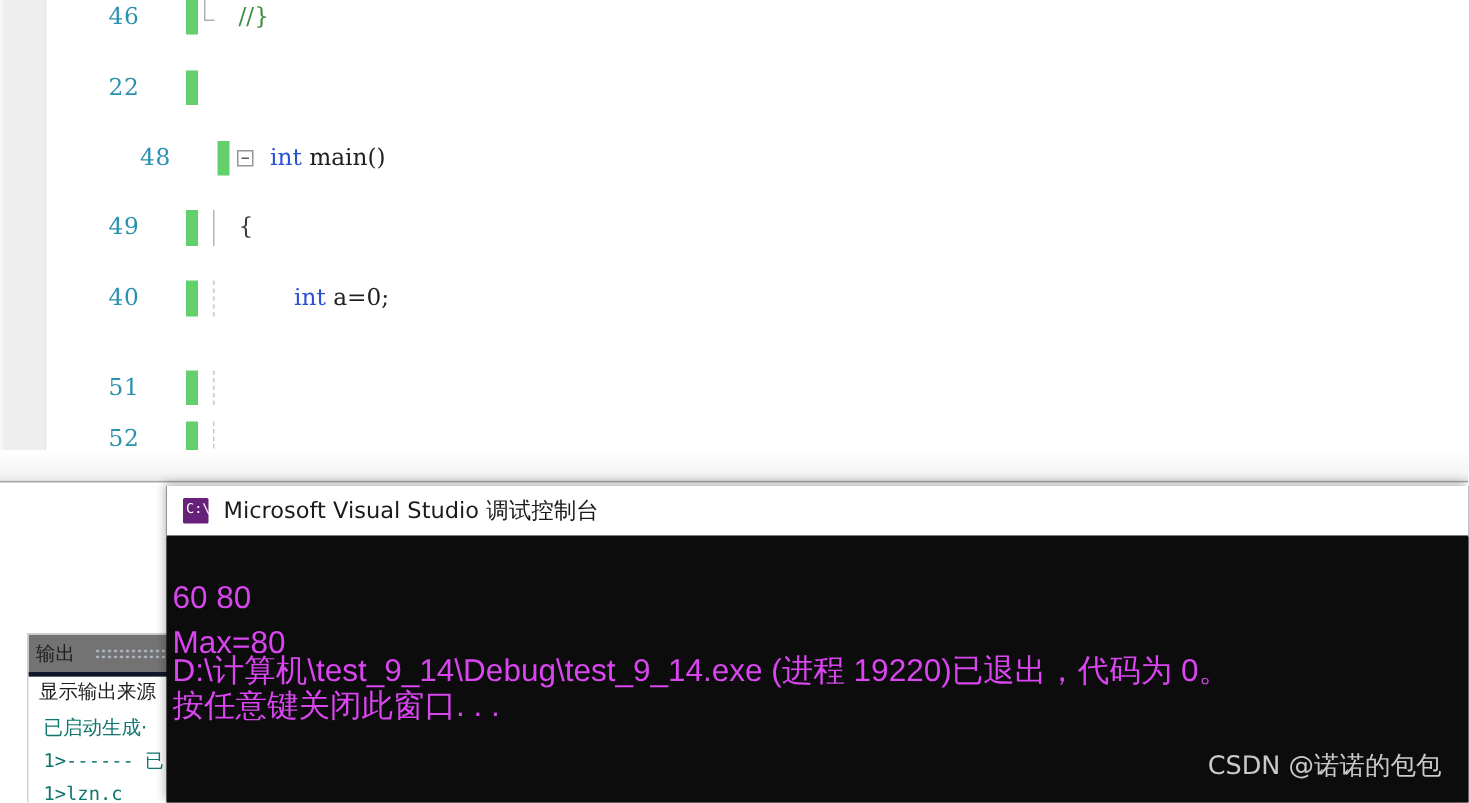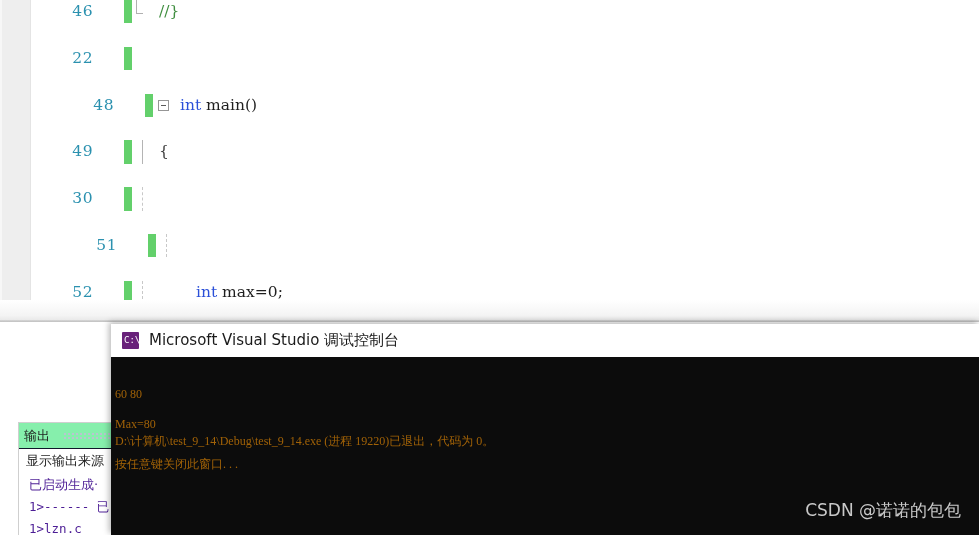--- a/index.html
+++ b/index.html
@@ -148,22 +148,22 @@
     border: 1px solid #cfcfcf;
     border-bottom: none;
     box-sizing: border-box;
     overflow: hidden;
     z-index: 5;
   }
   #output-header {
     position: absolute;
     left: 0; top: 0;
     width: 96px; height: 25px;
-    background: #86efac;
-    border-bottom: 1px solid #0f172a;
+    background: #737373;
+    border-bottom: 3px solid #0f172a;
   }
   #output-title {
     position: absolute;
     left: 5px; top: 4px;
     font-size: 13px;
     color: #1e1e1e;
     font-family: "DejaVu Sans", "Liberation Sans", sans-serif;
   }
   #output-grip {
     position: absolute;
@@ -177,21 +177,21 @@
     left: 7px; top: 29px;
     font-size: 13px;
     color: #1e1e1e;
     white-space: nowrap;
     font-family: "DejaVu Sans", "Liberation Sans", sans-serif;
   }
   .output-line {
     position: absolute;
     left: 10px;
     font-size: 12.5px;
-    color: #4c1d95;
+    color: #0f766e;
     white-space: nowrap;
     font-family: "DejaVu Sans Mono", "Liberation Mono", monospace;
   }
   .output-line.cjk {
     font-family: "DejaVu Sans", "Liberation Sans", sans-serif;
     font-size: 13px;
   }
 
   
   #console-window {
@@ -239,23 +239,23 @@
   }
   #console-body {
     position: absolute;
     left: 0; top: 33px;
     width: 868px; height: 178px;
     background: #0c0c0c;
   }
   .console-line {
     position: absolute;
     left: 4px;
-    font-family: Liberation Serif, serif;
-    font-size: 12px;
-    color: #a16207;
+    font-family: Liberation Sans, sans-serif;
+    font-size: 21px;
+    color: #d946ef;
     white-space: nowrap;
     letter-spacing: 0px;
   }
   #watermark {
     position: absolute;
     right: 18px;
     bottom: 13px;
     font-size: 17px;
     color: #d8d8d8;
     font-family: "DejaVu Sans", "Liberation Sans", sans-serif;
@@ -295,40 +295,40 @@
       </div>
       <div class="code-row" style="top: 70.2px;">
         <div class="ln">49</div>
         <div class="changebar cb-green"></div>
         <div class="glyph">
           <div class="vline"></div>
         </div>
         <div class="code-text"><span class="punc">{</span></div>
       </div>
       <div class="code-row" style="top: 93.6px;">
-        <div class="ln">30</div>
+        <div class="ln">40</div>
         <div class="changebar cb-green"></div>
         <div class="glyph">
           <div class="vline-dash"></div>
         </div>
-      </div>
-      <div class="code-row" style="top: 117px; margin-left: 24px;">
+        <div class="code-text indent1"><span class="kw">int</span><span class="ident"> a=0;</span></div>
+      </div>
+      <div class="code-row" style="top: 130px;">
         <div class="ln">51</div>
         <div class="changebar cb-green"></div>
         <div class="glyph">
           <div class="vline-dash"></div>
         </div>
       </div>
       <div class="code-row" style="top: 140.4px;">
         <div class="ln">52</div>
         <div class="changebar cb-green"></div>
         <div class="glyph">
           <div class="vline-dash"></div>
         </div>
-        <div class="code-text indent1"><span class="kw">int</span><span class="ident"> max=0;</span></div>
       </div>
     </div>
 
   <div id="editor-divider"></div>
 </div>
 
 <div id="output-pane">
   <div id="output-header">
     <div id="output-title">输出</div>
     <div id="output-grip"></div>

